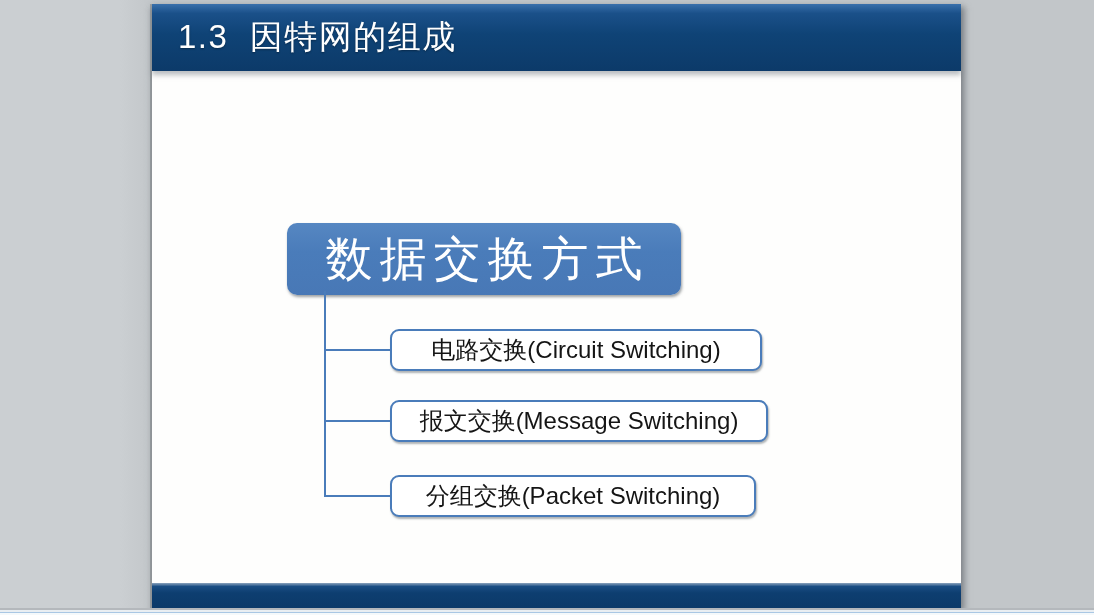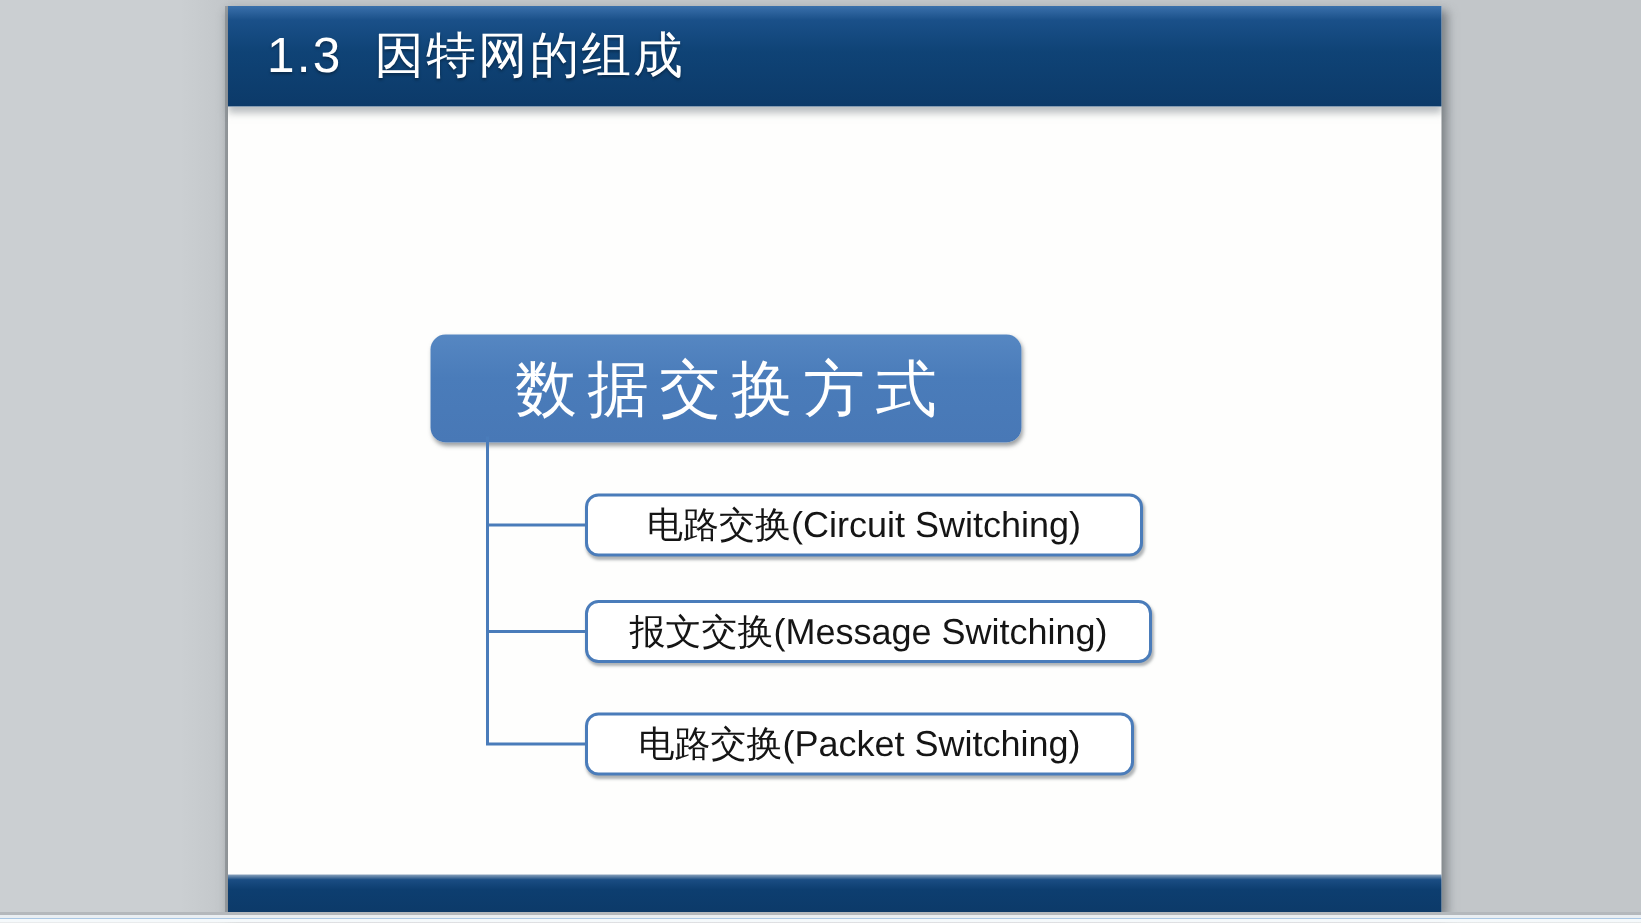--- a/index.html
+++ b/index.html
@@ -75,21 +75,21 @@
     background: linear-gradient(180deg, #5687c2 0%, #4a7cba 40%, #4878b6 100%);
     border-radius: 10px;
     box-shadow: 1px 2px 3px rgba(90,96,102,0.6);
     display: flex;
     align-items: center;
     justify-content: center;
   }
   .root-node-label {
     color: #ffffff;
     font-family: Liberation Mono, monospace;
-    font-size: 41px;
+    font-size: 47px;
     letter-spacing: 7px;
     text-indent: 7px;
     white-space: nowrap;
   }
 
   
   .connector { position: absolute; background: #4a7cba; }
   .connector-vertical { left: 172px; top: 220px; width: 2px; height: 205px; }
   .connector-h { height: 2px; left: 172px; width: 66px; }
   .connector-h1 { top: 278px; }
@@ -168,21 +168,21 @@
 
       <div class="child-node child-node-1">
         <span class="child-node-label">电路交换(Circuit Switching)</span>
       </div>
 
       <div class="child-node child-node-2">
         <span class="child-node-label">报文交换(Message Switching)</span>
       </div>
 
       <div class="child-node child-node-3">
-        <span class="child-node-label">电路交换(Packet Switching)</span>
+        <span class="child-node-label">分组交换(Packet Switching)</span>
       </div>
 
     </div>
 
     <div class="slide-footer"></div>
   </div>
 
   <div class="page-bottom-strip"></div>
 
 </div>

